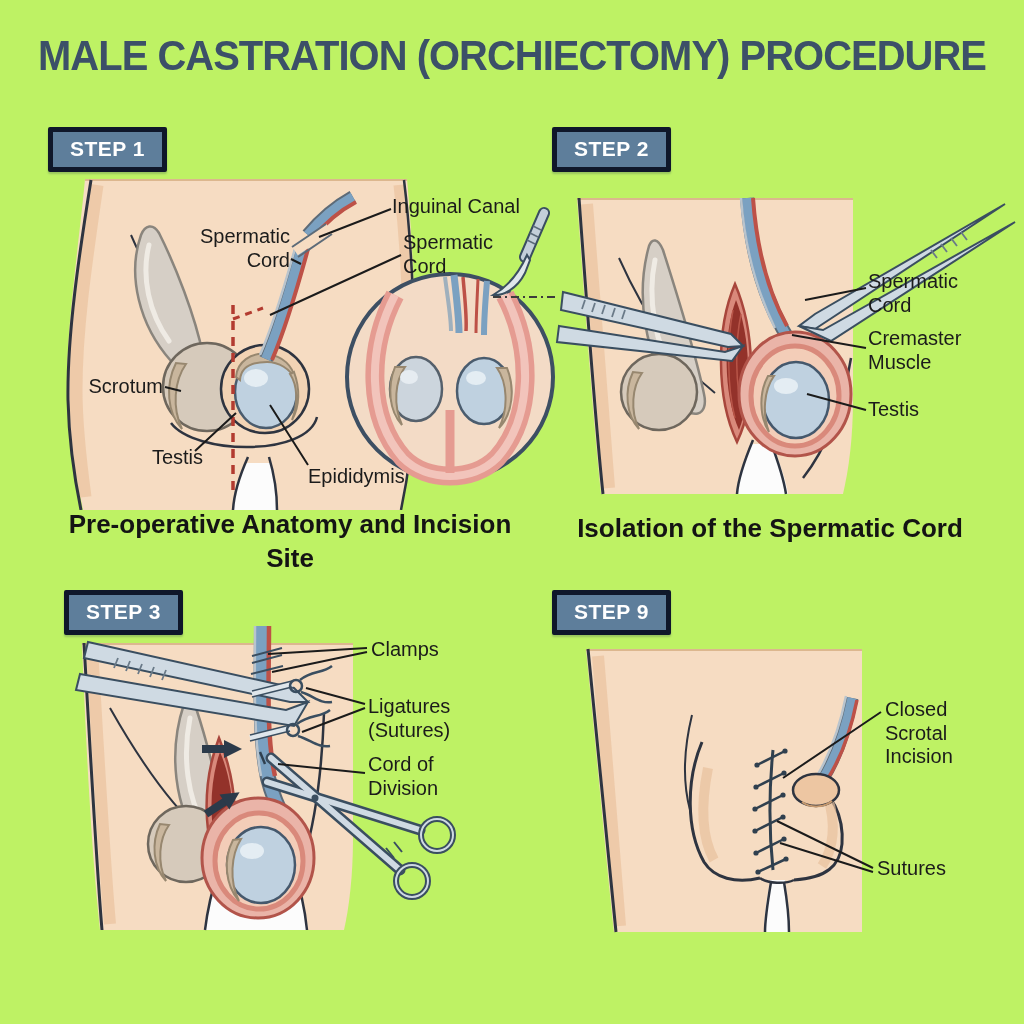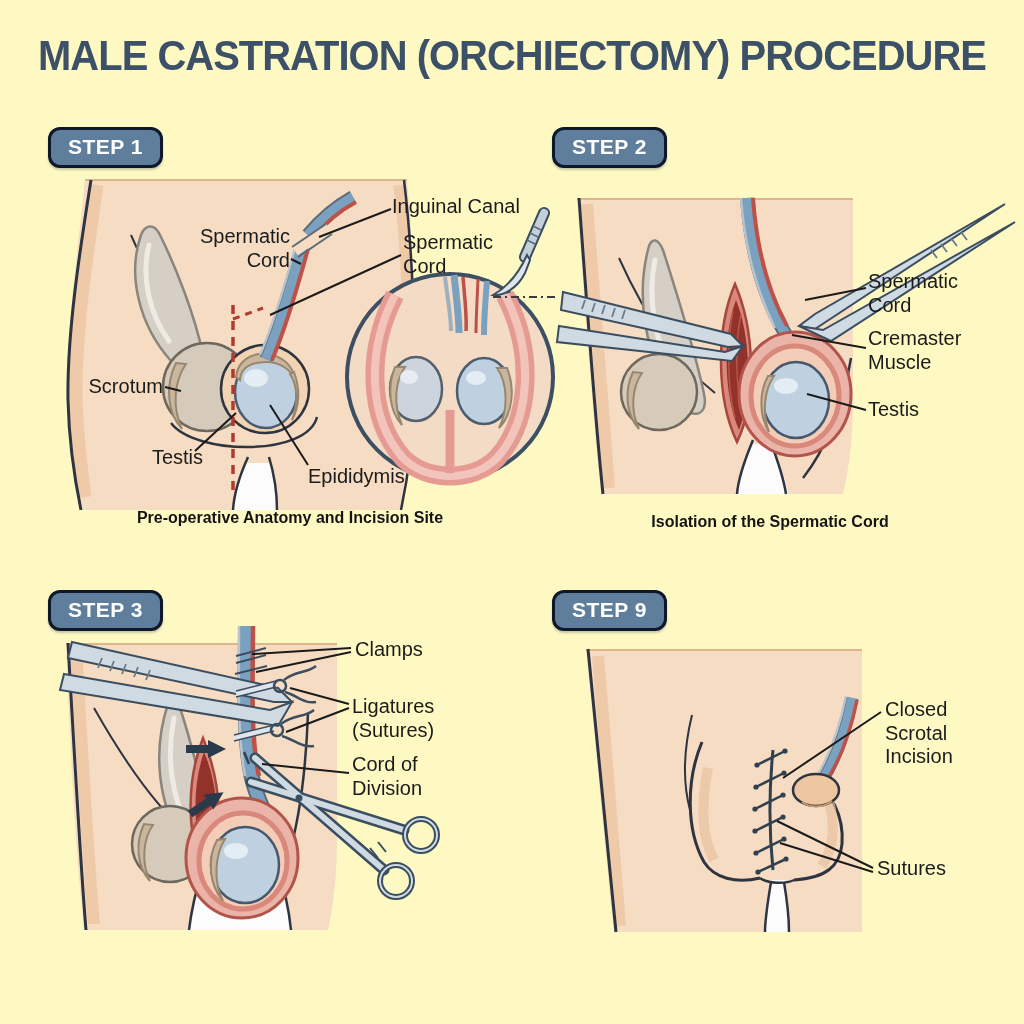--- a/index.html
+++ b/index.html
@@ -1,24 +1,24 @@
 <!DOCTYPE html>
 <html><head>
 <meta charset="utf-8">
 <style>
   html,body{margin:0;padding:0;background:#ffffff;}
-  .page{position:relative;width:1024px;height:1024px;background:#fef9c3;font-family:"Liberation Sans",sans-serif;overflow:hidden;}
+  .page{position:relative;width:1024px;height:1024px;background:#bef264;font-family:"Liberation Sans",sans-serif;overflow:hidden;}
   .title{position:absolute;top:32px;left:0;width:100%;text-align:center;font-size:42px;font-weight:bold;color:#3c5068;letter-spacing:-1px;transform:scaleX(.95);white-space:nowrap;}
   .panel{position:absolute;}
-  .badge{position:absolute;background:#5e7e9b;color:#ffffff;font-weight:bold;font-size:21px;letter-spacing:.5px;padding:5px 17px 6px;border-radius:12px;border:3px solid #0f172a;box-shadow:0 2px 2px rgba(40,60,80,.25);}
+  .badge{position:absolute;background:#5e7e9b;color:#ffffff;font-weight:bold;font-size:21px;letter-spacing:.5px;padding:5px 17px 6px;border-radius:2px;border:5px solid #0f172a;box-shadow:0 2px 2px rgba(40,60,80,.25);}
   .illo{position:absolute;}
   .lbl{position:absolute;font-size:20px;line-height:1.18;color:#1b1b1b;}
   .r{text-align:right;}
   .nw{white-space:nowrap;}
-  .caption{position:absolute;text-align:center;font-weight:bold;font-size:16px;color:#141414;line-height:1.3;}
+  .caption{position:absolute;text-align:center;font-weight:bold;font-size:26px;color:#141414;line-height:1.3;}
 </style>
 </head>
 <body>
 
 <div class="page">
 
   <div class="title">MALE CASTRATION (ORCHIECTOMY) PROCEDURE</div>
 
   <section class="panel" style="left:40px;top:122px;width:520px;height:440px;">
     <div class="badge" style="left:8px;top:5px;">STEP 1</div>
@@ -176,21 +176,21 @@
       </g>
     </svg>
 
     <div class="lbl" style="left:328px;top:148px;width:120px;">Spermatic Cord</div>
     <div class="lbl" style="left:328px;top:205px;width:135px;">Cremaster Muscle</div>
     <div class="lbl" style="left:328px;top:276px;width:100px;">Testis</div>
 
     <div class="caption" style="top:390px;left:10px;width:440px;">Isolation of the Spermatic Cord</div>
   </section>
 
-  <section class="panel" style="left:40px;top:585px;width:520px;height:439px;">
+  <section class="panel" style="left:56px;top:585px;width:520px;height:439px;">
     <div class="badge" style="left:8px;top:5px;">STEP 3</div>
 
     <svg class="illo" style="left:0px;top:33px;" width="470" height="340" viewBox="0 0 470 340">
       <g>
         <path d="M26,25 H297 V220 C297,258 293,290 288,312 H44 C36,240 30,130 26,25 Z" fill="#f6dcc2"></path>
         <path d="M26,26 H297" stroke="#dcb78e" stroke-width="2" fill="none"></path>
         <path d="M36,30 C42,130 48,240 54,306" stroke="#ecc7a4" stroke-width="12" fill="none" opacity="0.85"></path>
         <path d="M28,25 C34,130 40,240 46,312" stroke="#2e3440" stroke-width="3" fill="none"></path>
         <path d="M268,95 C266,150 260,200 248,240" stroke="#2e3440" stroke-width="2.5" fill="none"></path>
         <path d="M54,90 C88,150 118,190 146,214" stroke="#2e3440" stroke-width="2" fill="none"></path>

